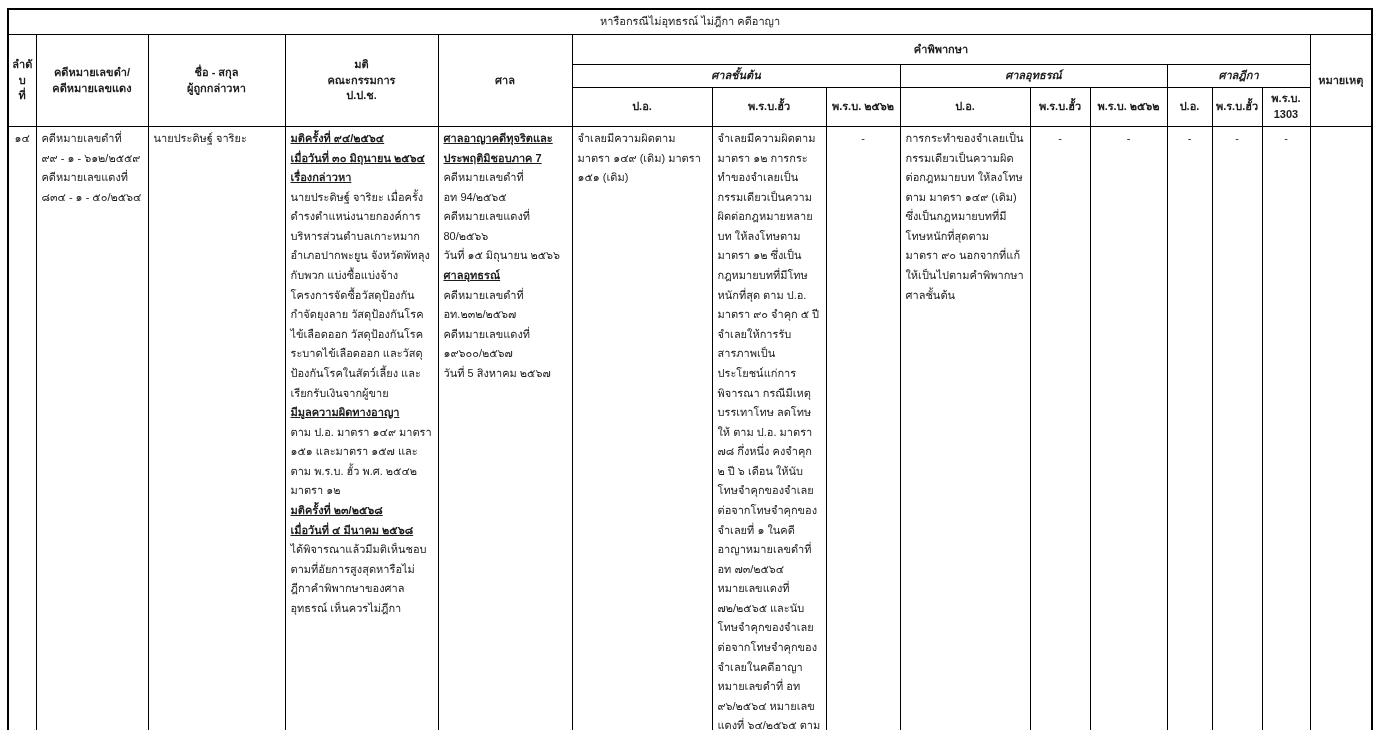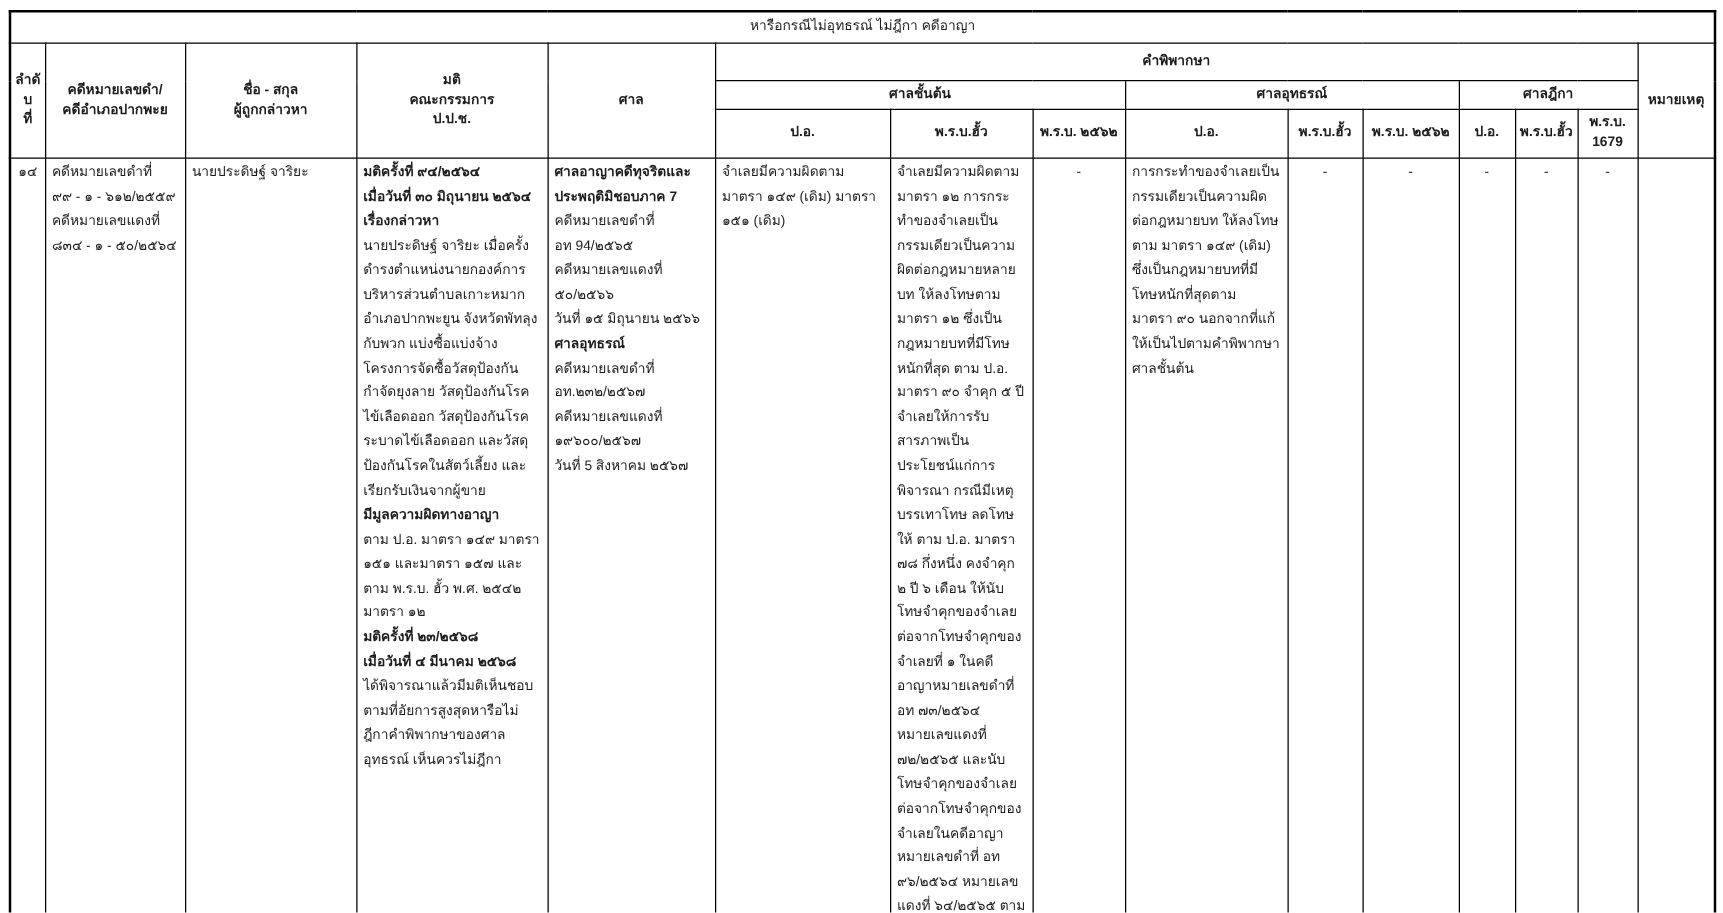--- a/index.html
+++ b/index.html
@@ -24,26 +24,26 @@
   }
   td.hdr{
     text-align:center;vertical-align:middle;font-weight:bold;
     line-height:1.45;padding:1px 2px;white-space:pre-line;margin-left:28px;
   }
   td.title-cell{
     text-align:center;vertical-align:middle;font-weight:normal;
     height:22px;padding:1px;
   }
   tr.hrowB td{height:27px;}
-  tr.hrowC td{height:20px;}
+  tr.hrowC td{height:20px;font-style:italic;}
   tr.hrowD td{height:36px;}
   tr.data-row td{height:608px;}
   .pre{white-space:pre-line;}
   .para{margin:0;}
-  .bold{font-weight:bold;}
+  .bold{font-weight:bold;text-decoration:underline;}
   td.center{text-align:center;}
 </style>
 </head>
 <body>
 
 <table class="doc-table">
   <colgroup>
     <col style="width:28px">
       <col style="width:112px">
       <col style="width:137px">
@@ -63,21 +63,21 @@
 
   <tbody>
       <tr>
     <td class="title-cell" colspan="15">หารือกรณีไม่อุทธรณ์ ไม่ฎีกา คดีอาญา</td>
   </tr>
 
   <tr class="hrowB">
     <td class="hdr" rowspan="3">ลำดับ
 ที่</td>
     <td class="hdr" rowspan="3">คดีหมายเลขดำ/
-คดีอำเภอปากพะย</td>
+คดีหมายเลขแดง</td>
     <td class="hdr" rowspan="3">ชื่อ - สกุล
 ผู้ถูกกล่าวหา</td>
     <td class="hdr" rowspan="3">มติ
 คณะกรรมการ
 ป.ป.ช.</td>
     <td class="hdr" rowspan="3">ศาล</td>
     <td class="hdr" colspan="9">คำพิพากษา</td>
     <td class="hdr" rowspan="3">หมายเหตุ</td>
   </tr>
 
@@ -90,21 +90,21 @@
   <tr class="hrowD">
     <td class="hdr">ป.อ.</td>
     <td class="hdr">พ.ร.บ.ฮั้ว</td>
     <td class="hdr">พ.ร.บ. ๒๕๖๒</td>
     <td class="hdr">ป.อ.</td>
     <td class="hdr">พ.ร.บ.ฮั้ว</td>
     <td class="hdr">พ.ร.บ. ๒๕๖๒</td>
     <td class="hdr">ป.อ.</td>
     <td class="hdr">พ.ร.บ.ฮั้ว</td>
     <td class="hdr">พ.ร.บ.
-1679</td>
+1303</td>
   </tr>
 
   <tr class="data-row">
     <td class="center">๑๔</td>
     <td class="pre">คดีหมายเลขดำที่
 ๙๙ - ๑ - ๖๑๒/๒๕๕๙
 คดีหมายเลขแดงที่
 ๘๓๔ - ๑ - ๕๐/๒๕๖๔</td>
     <td>นายประดิษฐ์  จาริยะ</td>
     <td>
@@ -117,21 +117,21 @@
           <div class="para">ตาม พ.ร.บ. ฮั้ว พ.ศ. ๒๕๔๒ มาตรา ๑๒</div>
           <div class="para bold">มติครั้งที่ ๒๓/๒๕๖๘</div>
           <div class="para bold">เมื่อวันที่ ๔ มีนาคม ๒๕๖๘</div>
           <div class="para">ได้พิจารณาแล้วมีมติเห็นชอบตามที่อัยการสูงสุดหารือไม่ฎีกาคำพิพากษาของศาลอุทธรณ์ เห็นควรไม่ฎีกา</div>
         </td>
     <td>
           <div class="para bold">ศาลอาญาคดีทุจริตและประพฤติมิชอบภาค 7</div>
           <div class="para">คดีหมายเลขดำที่</div>
           <div class="para">อท 94/๒๕๖๕</div>
           <div class="para">คดีหมายเลขแดงที่</div>
-          <div class="para">๕๐/๒๕๖๖</div>
+          <div class="para">80/๒๕๖๖</div>
           <div class="para">วันที่ ๑๕ มิถุนายน ๒๕๖๖</div>
           <div class="para bold">ศาลอุทธรณ์</div>
           <div class="para">คดีหมายเลขดำที่</div>
           <div class="para">อท.๒๓๒/๒๕๖๗</div>
           <div class="para">คดีหมายเลขแดงที่</div>
           <div class="para">๑๙๖๐๐/๒๕๖๗</div>
           <div class="para">วันที่ 5 สิงหาคม ๒๕๖๗</div>
         </td>
     <td>จำเลยมีความผิดตาม มาตรา ๑๔๙ (เดิม) มาตรา ๑๕๑ (เดิม)</td>
     <td>จำเลยมีความผิดตาม มาตรา ๑๒ การกระทำของจำเลยเป็นกรรมเดียวเป็นความผิดต่อกฎหมายหลายบท ให้ลงโทษตาม มาตรา ๑๒ ซึ่งเป็นกฎหมายบทที่มีโทษหนักที่สุด ตาม ป.อ. มาตรา ๙๐ จำคุก ๕ ปี จำเลยให้การรับสารภาพเป็นประโยชน์แก่การพิจารณา กรณีมีเหตุบรรเทาโทษ ลดโทษให้ ตาม ป.อ. มาตรา ๗๘ กึ่งหนึ่ง คงจำคุก ๒ ปี ๖ เดือน ให้นับโทษจำคุกของจำเลยต่อจากโทษจำคุกของจำเลยที่ ๑ ในคดีอาญาหมายเลขดำที่ อท ๗๓/๒๕๖๔ หมายเลขแดงที่ ๗๒/๒๕๖๕ และนับโทษจำคุกของจำเลยต่อจากโทษจำคุกของจำเลยในคดีอาญาหมายเลขดำที่ อท ๙๖/๒๕๖๔ หมายเลขแดงที่  ๖๔/๒๕๖๕ ตามลำดับ ส่วนที่โจทก์ขอให้นับโทษจำคุกจำเลยต่อจากโทษจำคุกของ</td>

